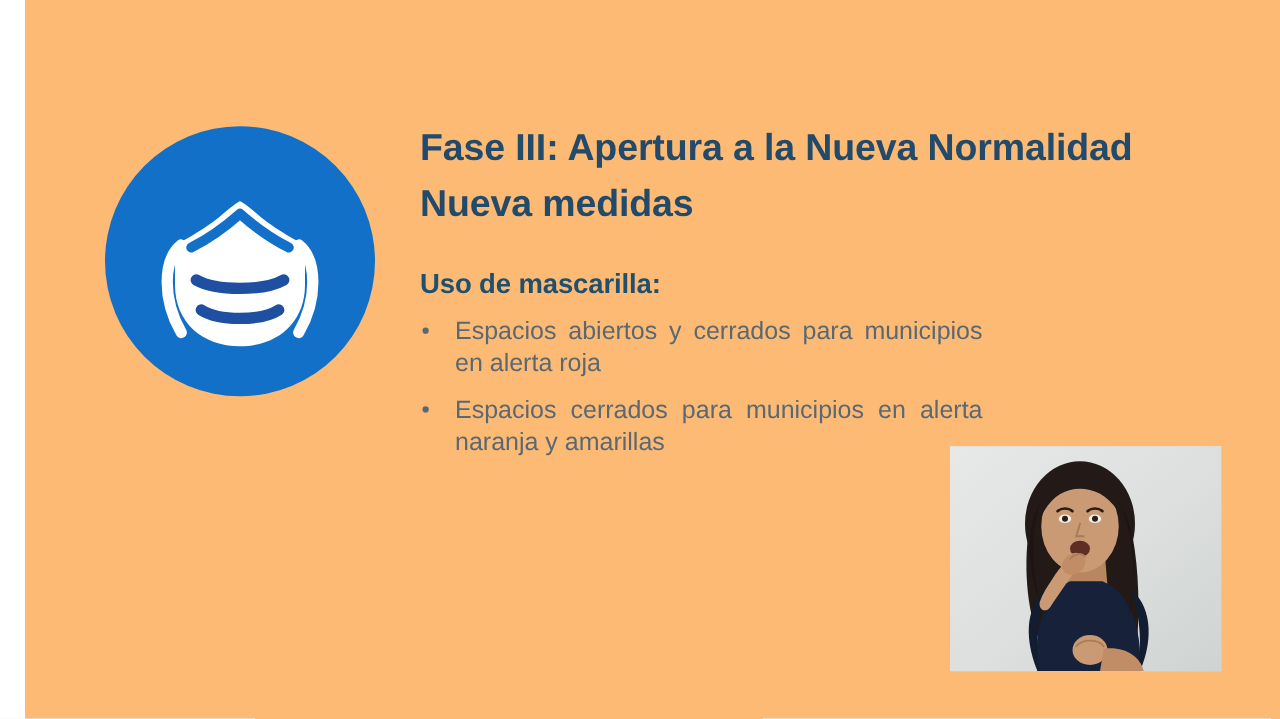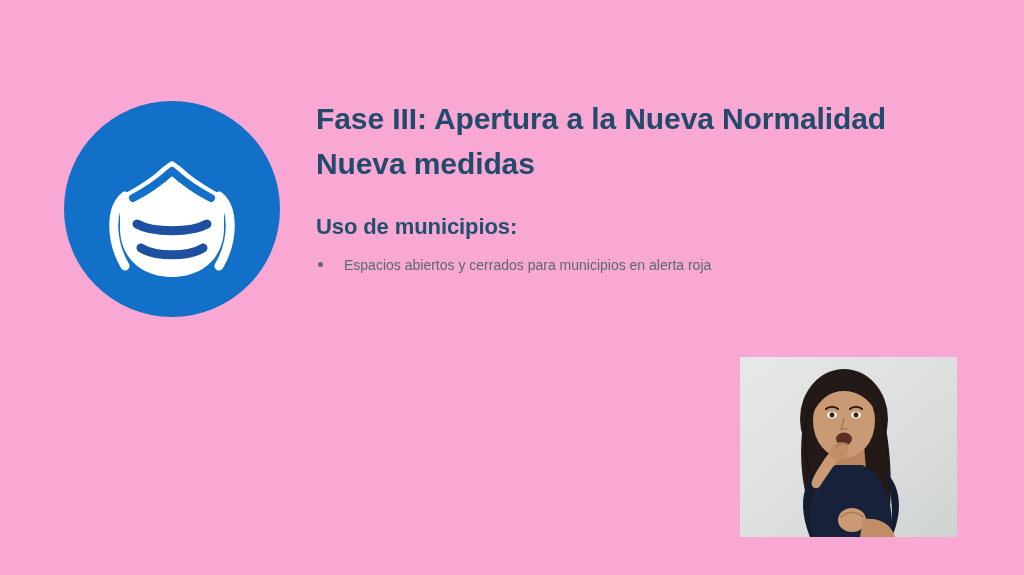--- a/index.html
+++ b/index.html
@@ -11,21 +11,22 @@
     width: 1024px;
     height: 575px;
     overflow: hidden;
     font-family: "Liberation Sans", sans-serif;
     position: relative;
   }
 
   #slide {
     position: absolute;
     inset: 0;
-    background: #f9a8d4;
+    background: #fdba74;
+    margin-left: 20px;
   }
 
   
   #mask-icon-wrap {
     position: absolute;
     left: 63px;
     top: 100px;
     width: 218px;
     height: 218px;
   }
@@ -69,21 +70,21 @@
     list-style: none;
     margin: 10px 0 0 0;
     padding: 0;
     width: 450px;
   }
   #bullet-list li {
     position: relative;
     padding-left: 28px;
     margin-bottom: 11px;
     color: #5A6873;
-    font-size: 14px;
+    font-size: 20px;
     line-height: 26px;
     text-align: justify;
     text-justify: inter-word;
   }
   #bullet-list li:last-child {
     margin-bottom: 0;
   }
   #bullet-list li .bullet-dot {
     position: absolute;
     left: 2px;
@@ -143,26 +144,30 @@
       <path d="M78 148 C92 157 126 157 140 148" stroke="#1F4FA0" stroke-width="9" fill="none" stroke-linecap="round"></path>
     </svg>
   </div>
 
   <div id="text-block">
     <h1 id="slide-title">
       <span class="title-line">Fase III: Apertura a la Nueva Normalidad</span>
       <span class="title-line">Nueva medidas</span>
     </h1>
 
-    <h2 id="subtitle">Uso de municipios:</h2>
+    <h2 id="subtitle">Uso de mascarilla:</h2>
 
     <ul id="bullet-list">
       <li>
         <span class="bullet-dot"></span>
         <span class="bullet-text">Espacios abiertos y cerrados para municipios en alerta roja</span>
+      </li>
+      <li>
+        <span class="bullet-dot"></span>
+        <span class="bullet-text">Espacios cerrados para municipios en alerta naranja y amarillas</span>
       </li>
     </ul>
   </div>
 
   <div id="sign-language-inset">
     <svg viewBox="0 0 217 180" xmlns="http://www.w3.org/2000/svg">
       <defs>
         <linearGradient id="bgGrad" x1="0" y1="0" x2="1" y2="1">
           <stop offset="0%" stop-color="#e6e9e8"></stop>
           <stop offset="55%" stop-color="#dcdfde"></stop>

